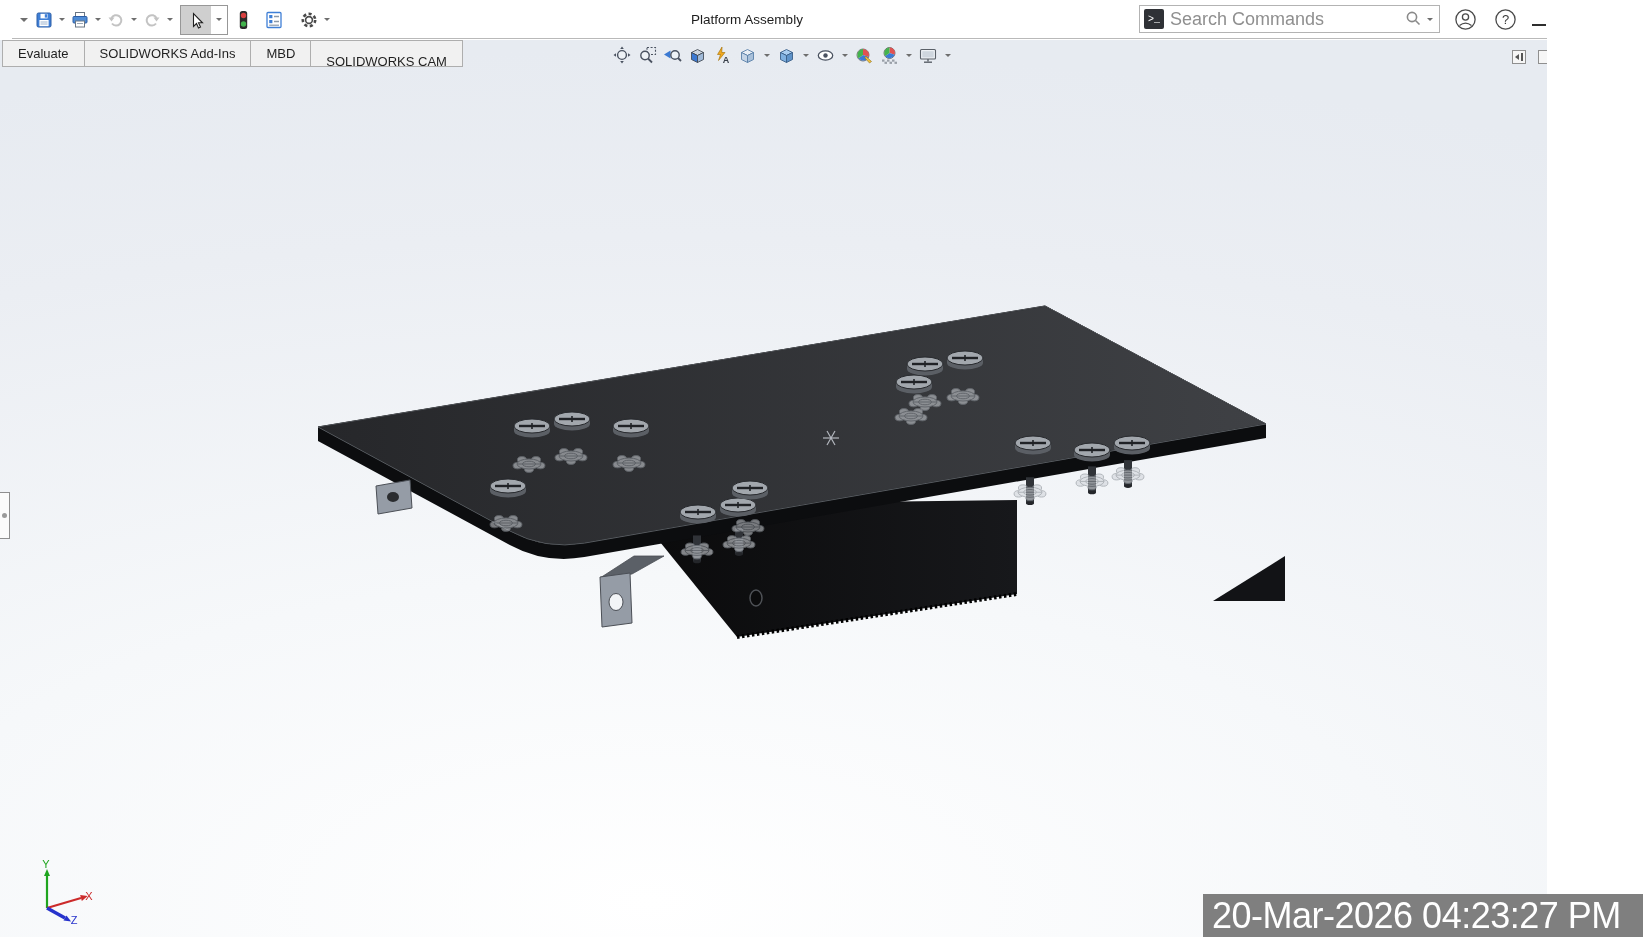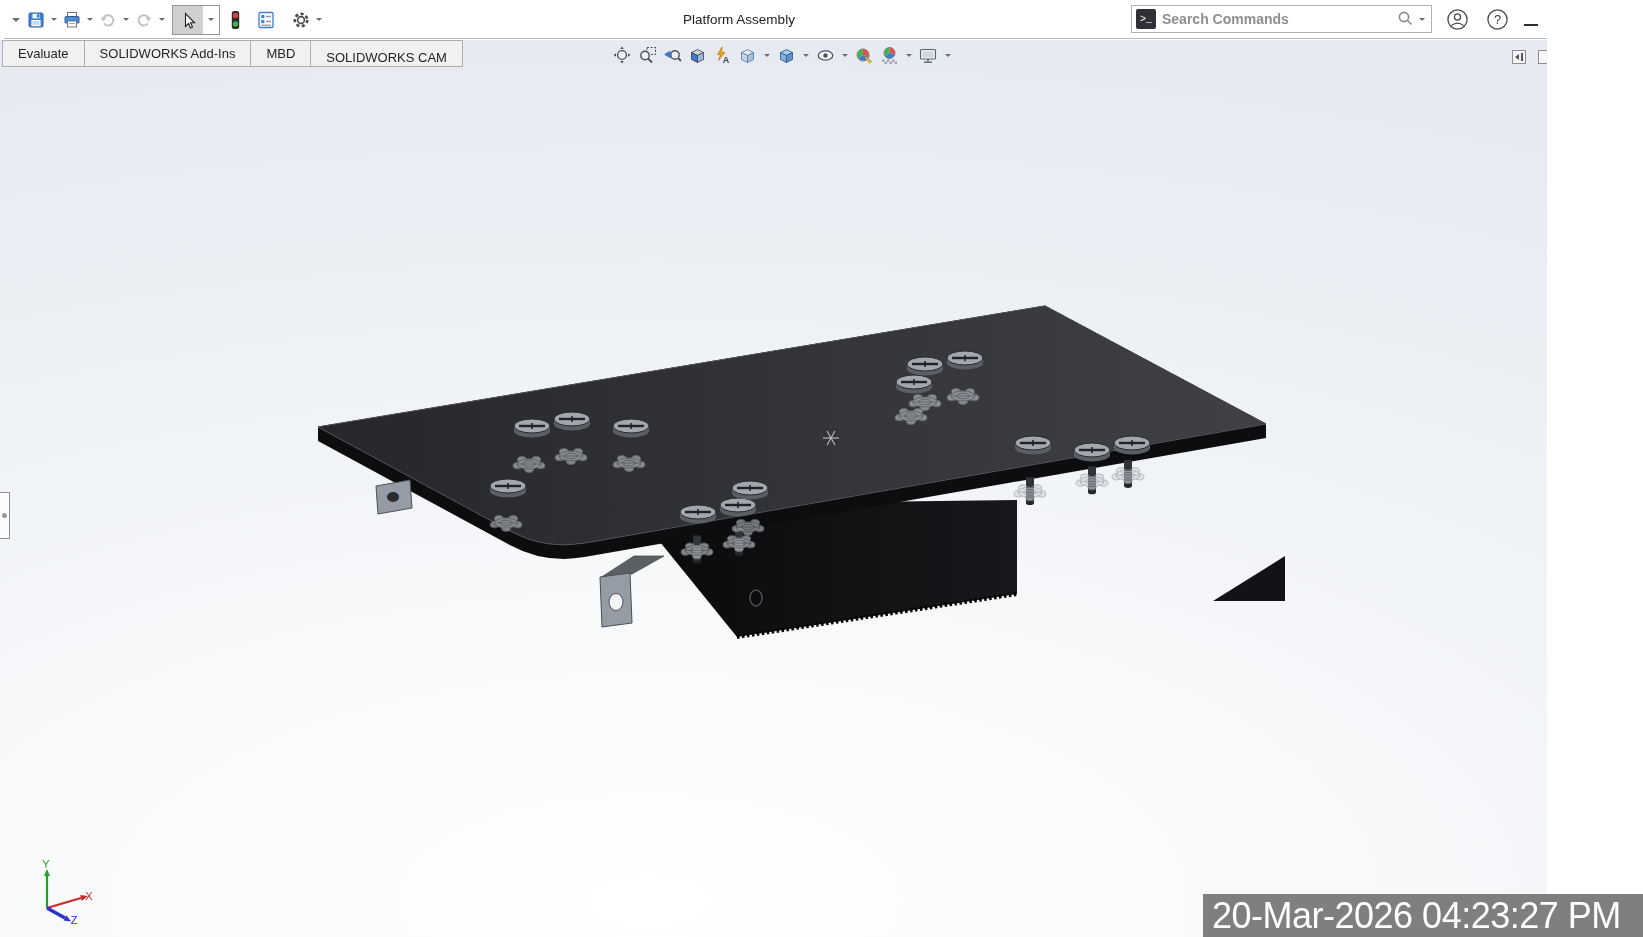--- a/index.html
+++ b/index.html
@@ -1,49 +1,49 @@
 <!DOCTYPE html>
 <html><head>
 <meta charset="utf-8">
 <style>
   * { margin:0; padding:0; box-sizing:border-box; }
   html,body { width:1643px; height:937px; background:#ffffff; overflow:hidden;
               font-family:"Liberation Sans", sans-serif; }
   .app { position:absolute; left:0; top:0; width:1547px; height:937px; background:#fff; overflow:hidden; }
 
   
-  .titlebar { position:absolute; left:4px; top:0; width:1547px; height:39px; background:#ffffff;
+  .titlebar { position:absolute; left:12px; top:0; width:1547px; height:39px; background:#ffffff;
               border-bottom:1px solid #b9b9b9; }
   .qa { position:absolute; left:4px; top:0; height:39px; display:flex; align-items:center; gap:1px; }
   .qa .icon { width:22px; height:22px; display:flex; align-items:center; justify-content:center; }
   .chev { width:0; height:0; border-left:4px solid transparent; border-right:4px solid transparent;
           border-top:4px solid #6e6e6e; margin:0 4px; }
   .chev.sm { border-left-width:3px; border-right-width:3px; border-top-width:3.5px; margin:0 3px; }
   .sel-group { display:flex; align-items:center; border:1px solid #979797; height:30px; margin:0 3px; }
   .sel-cursor { width:30px; height:28px; background:#cfcfcf; display:flex; align-items:center; justify-content:center; }
   .sel-drop { width:16px; height:28px; background:#ffffff; display:flex; align-items:center; justify-content:center; }
   .title { position:absolute; left:0; top:0; width:1470px; height:39px; text-align:center;
            line-height:39px; font-size:13.5px; color:#1d1d1d; pointer-events:none; }
 
   .searchbox { position:absolute; left:1127px; top:5px; width:301px; height:28px;
                border:1px solid #b3b3b3; background:#fff; display:flex; align-items:center; }
   .cmd-tile { width:20px; height:20px; background:#2f3136; border-radius:2px; margin:0 6px 0 4px;
               color:#fff; font-family:"Liberation Mono", monospace; font-size:10px;
               display:flex; align-items:center; justify-content:center; }
-  .searchbox input { flex:1; border:none; outline:none; font-size:14px; color:#1d4ed8;
-                     font-family:"Liberation Sans", sans-serif; background:transparent;font-weight:bold; }
+  .searchbox input { flex:1; border:none; outline:none; font-size:18px; color:#1d4ed8;
+                     font-family:"Liberation Sans", sans-serif; background:transparent; }
   .searchbox input::placeholder { color:#8f8f8f; opacity:1; }
   .tb-right-icon { position:absolute; top:7px; width:25px; height:25px; display:flex;
                    align-items:center; justify-content:center; }
   .min-btn { position:absolute; left:1520px; top:14px; width:17px; height:12px; display:flex; align-items:flex-end; }
   .min-dash { width:14px; height:2px; background:#2e2e2e; }
 
   
   .tabstrip { position:absolute; left:2px; top:40px; height:27px; display:flex;
-              border:1px solid #aeaeae; background:#f1f1f1; z-index:5;align-items:center; }
+              border:1px solid #aeaeae; background:#f1f1f1; z-index:5; }
   .tab { padding:0 15px; line-height:25px; font-size:13px; color:#1f1f1f;
          border-right:1px solid #aeaeae; white-space:nowrap; }
   .tab:last-child { border-right:none;margin-top:8px; }
 
   
   .viewport { position:absolute; left:0; top:40px; width:1547px; height:897px;
               background:radial-gradient(130% 95% at 42% 96%, #ffffff 0%, #f6f8fa 38%, #ebeef3 78%, #e7ebf1 100%); }
   #scene { position:absolute; left:0; top:0; }
 
   

